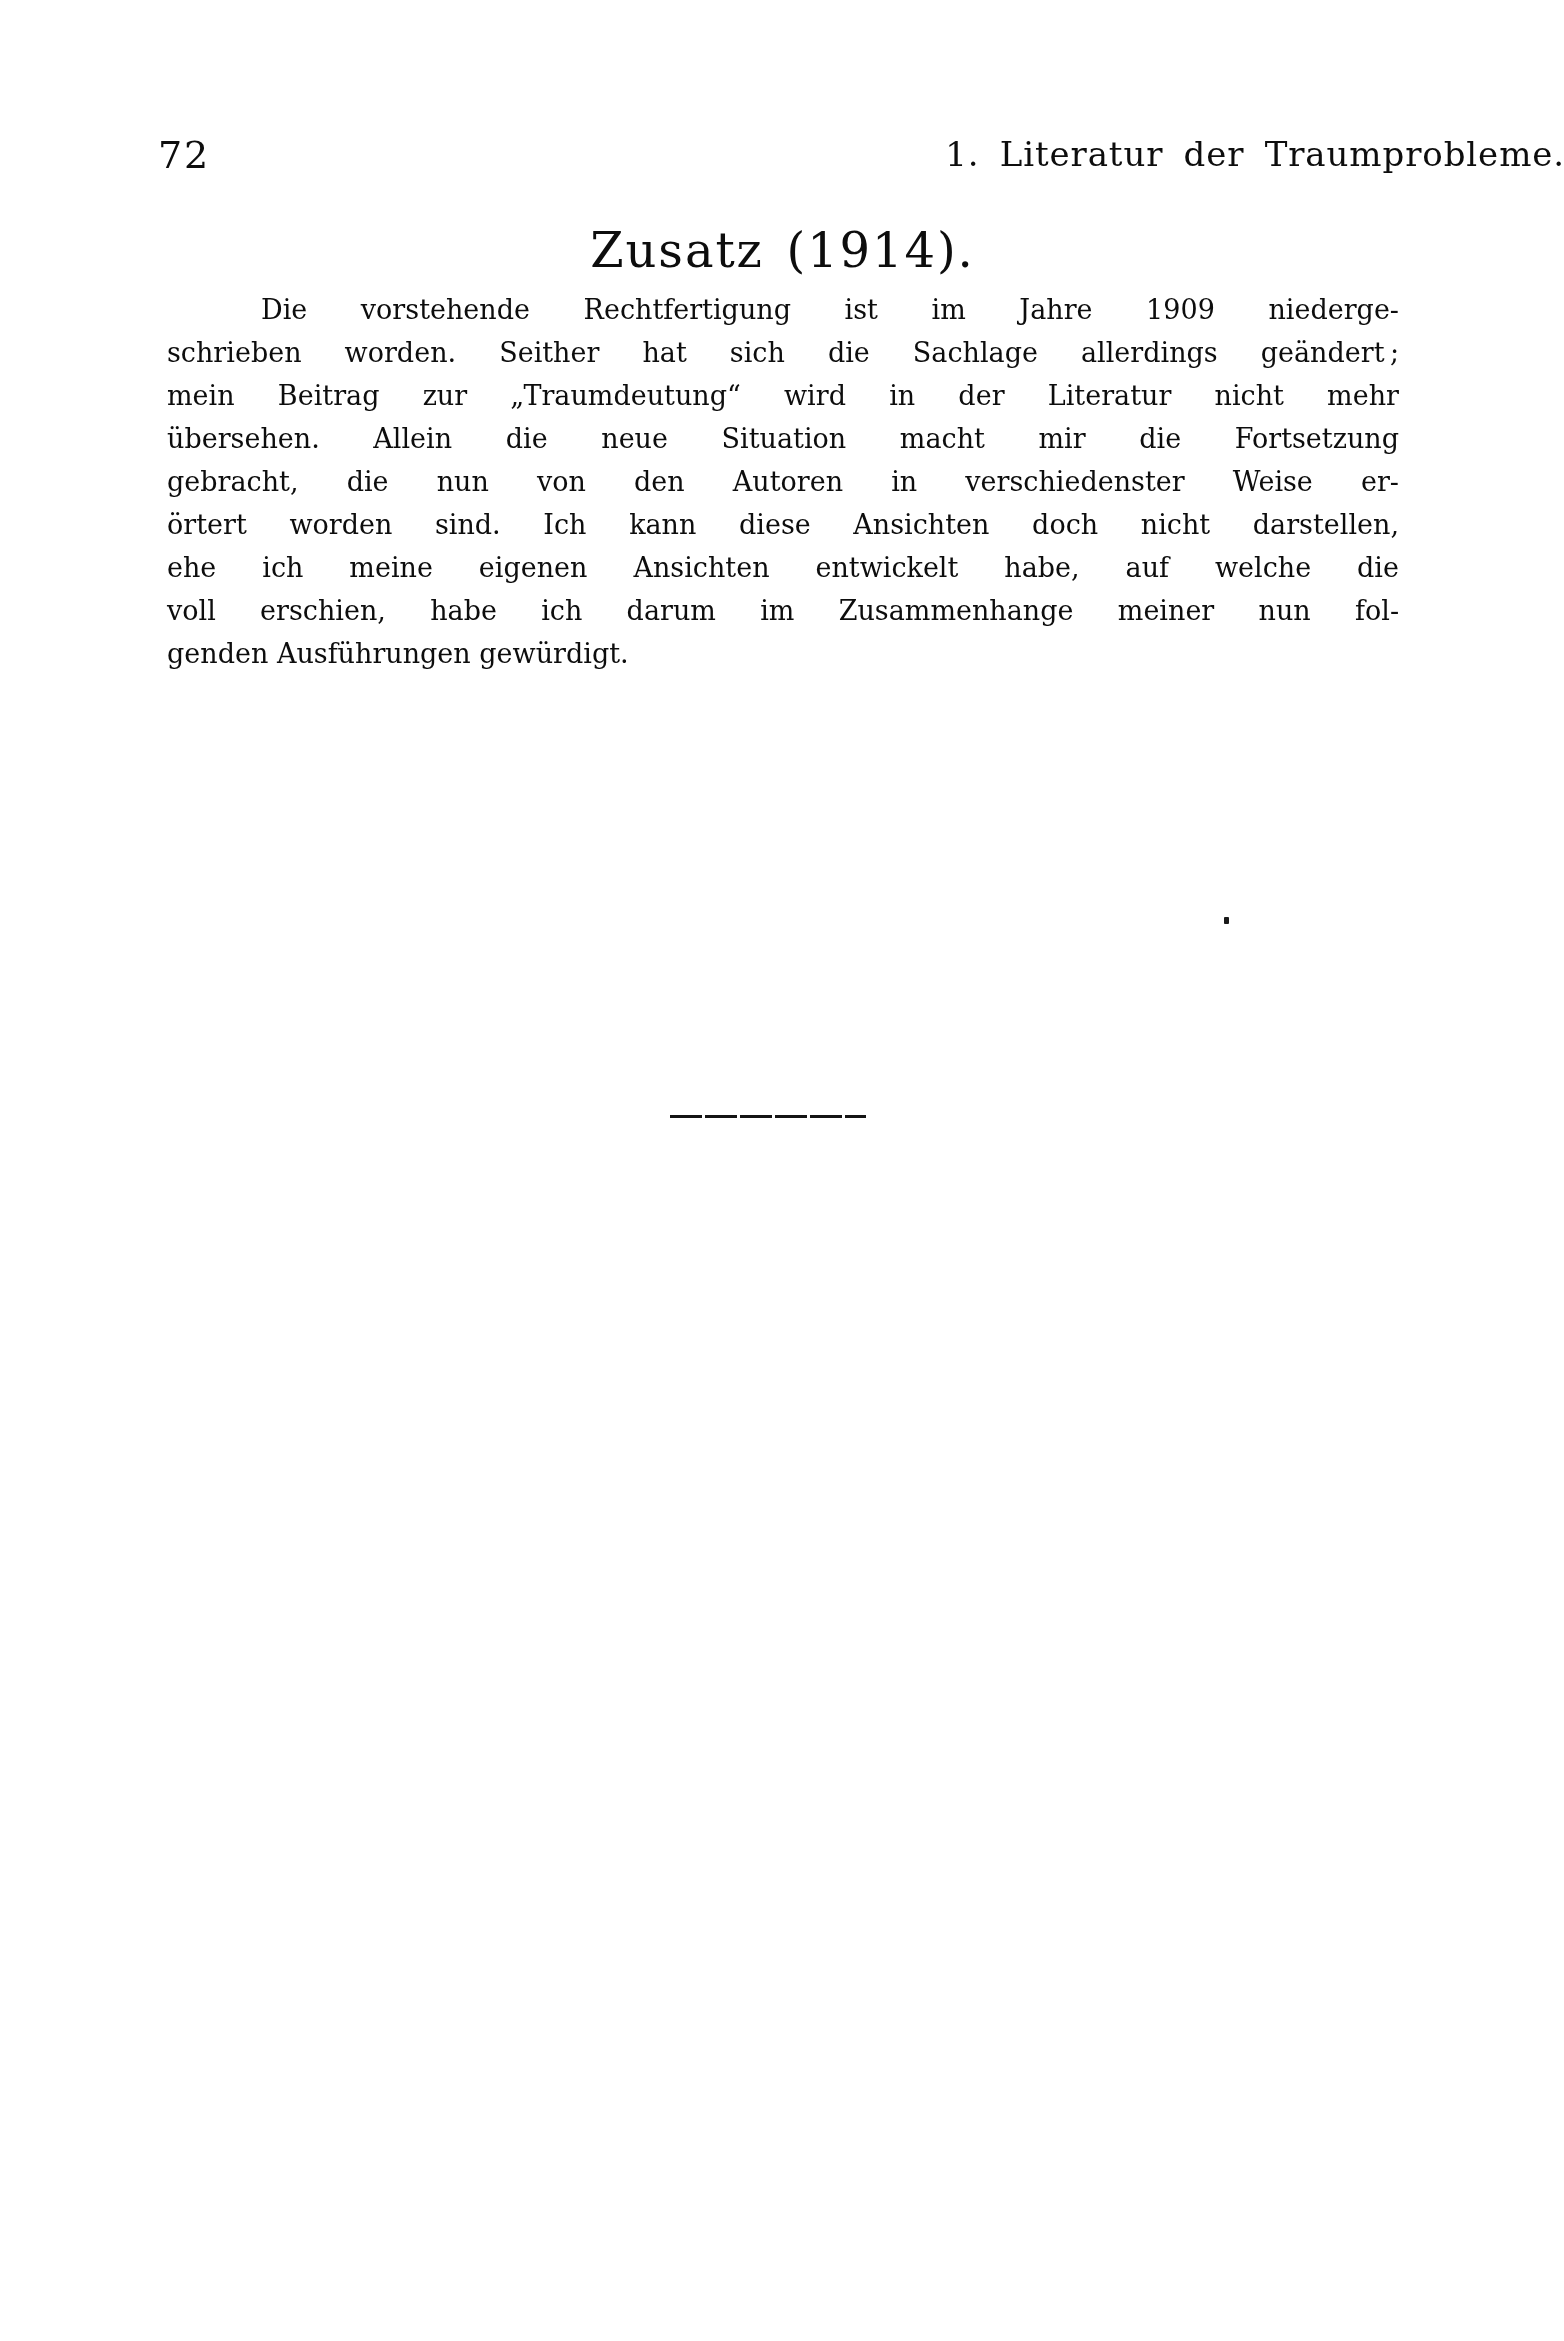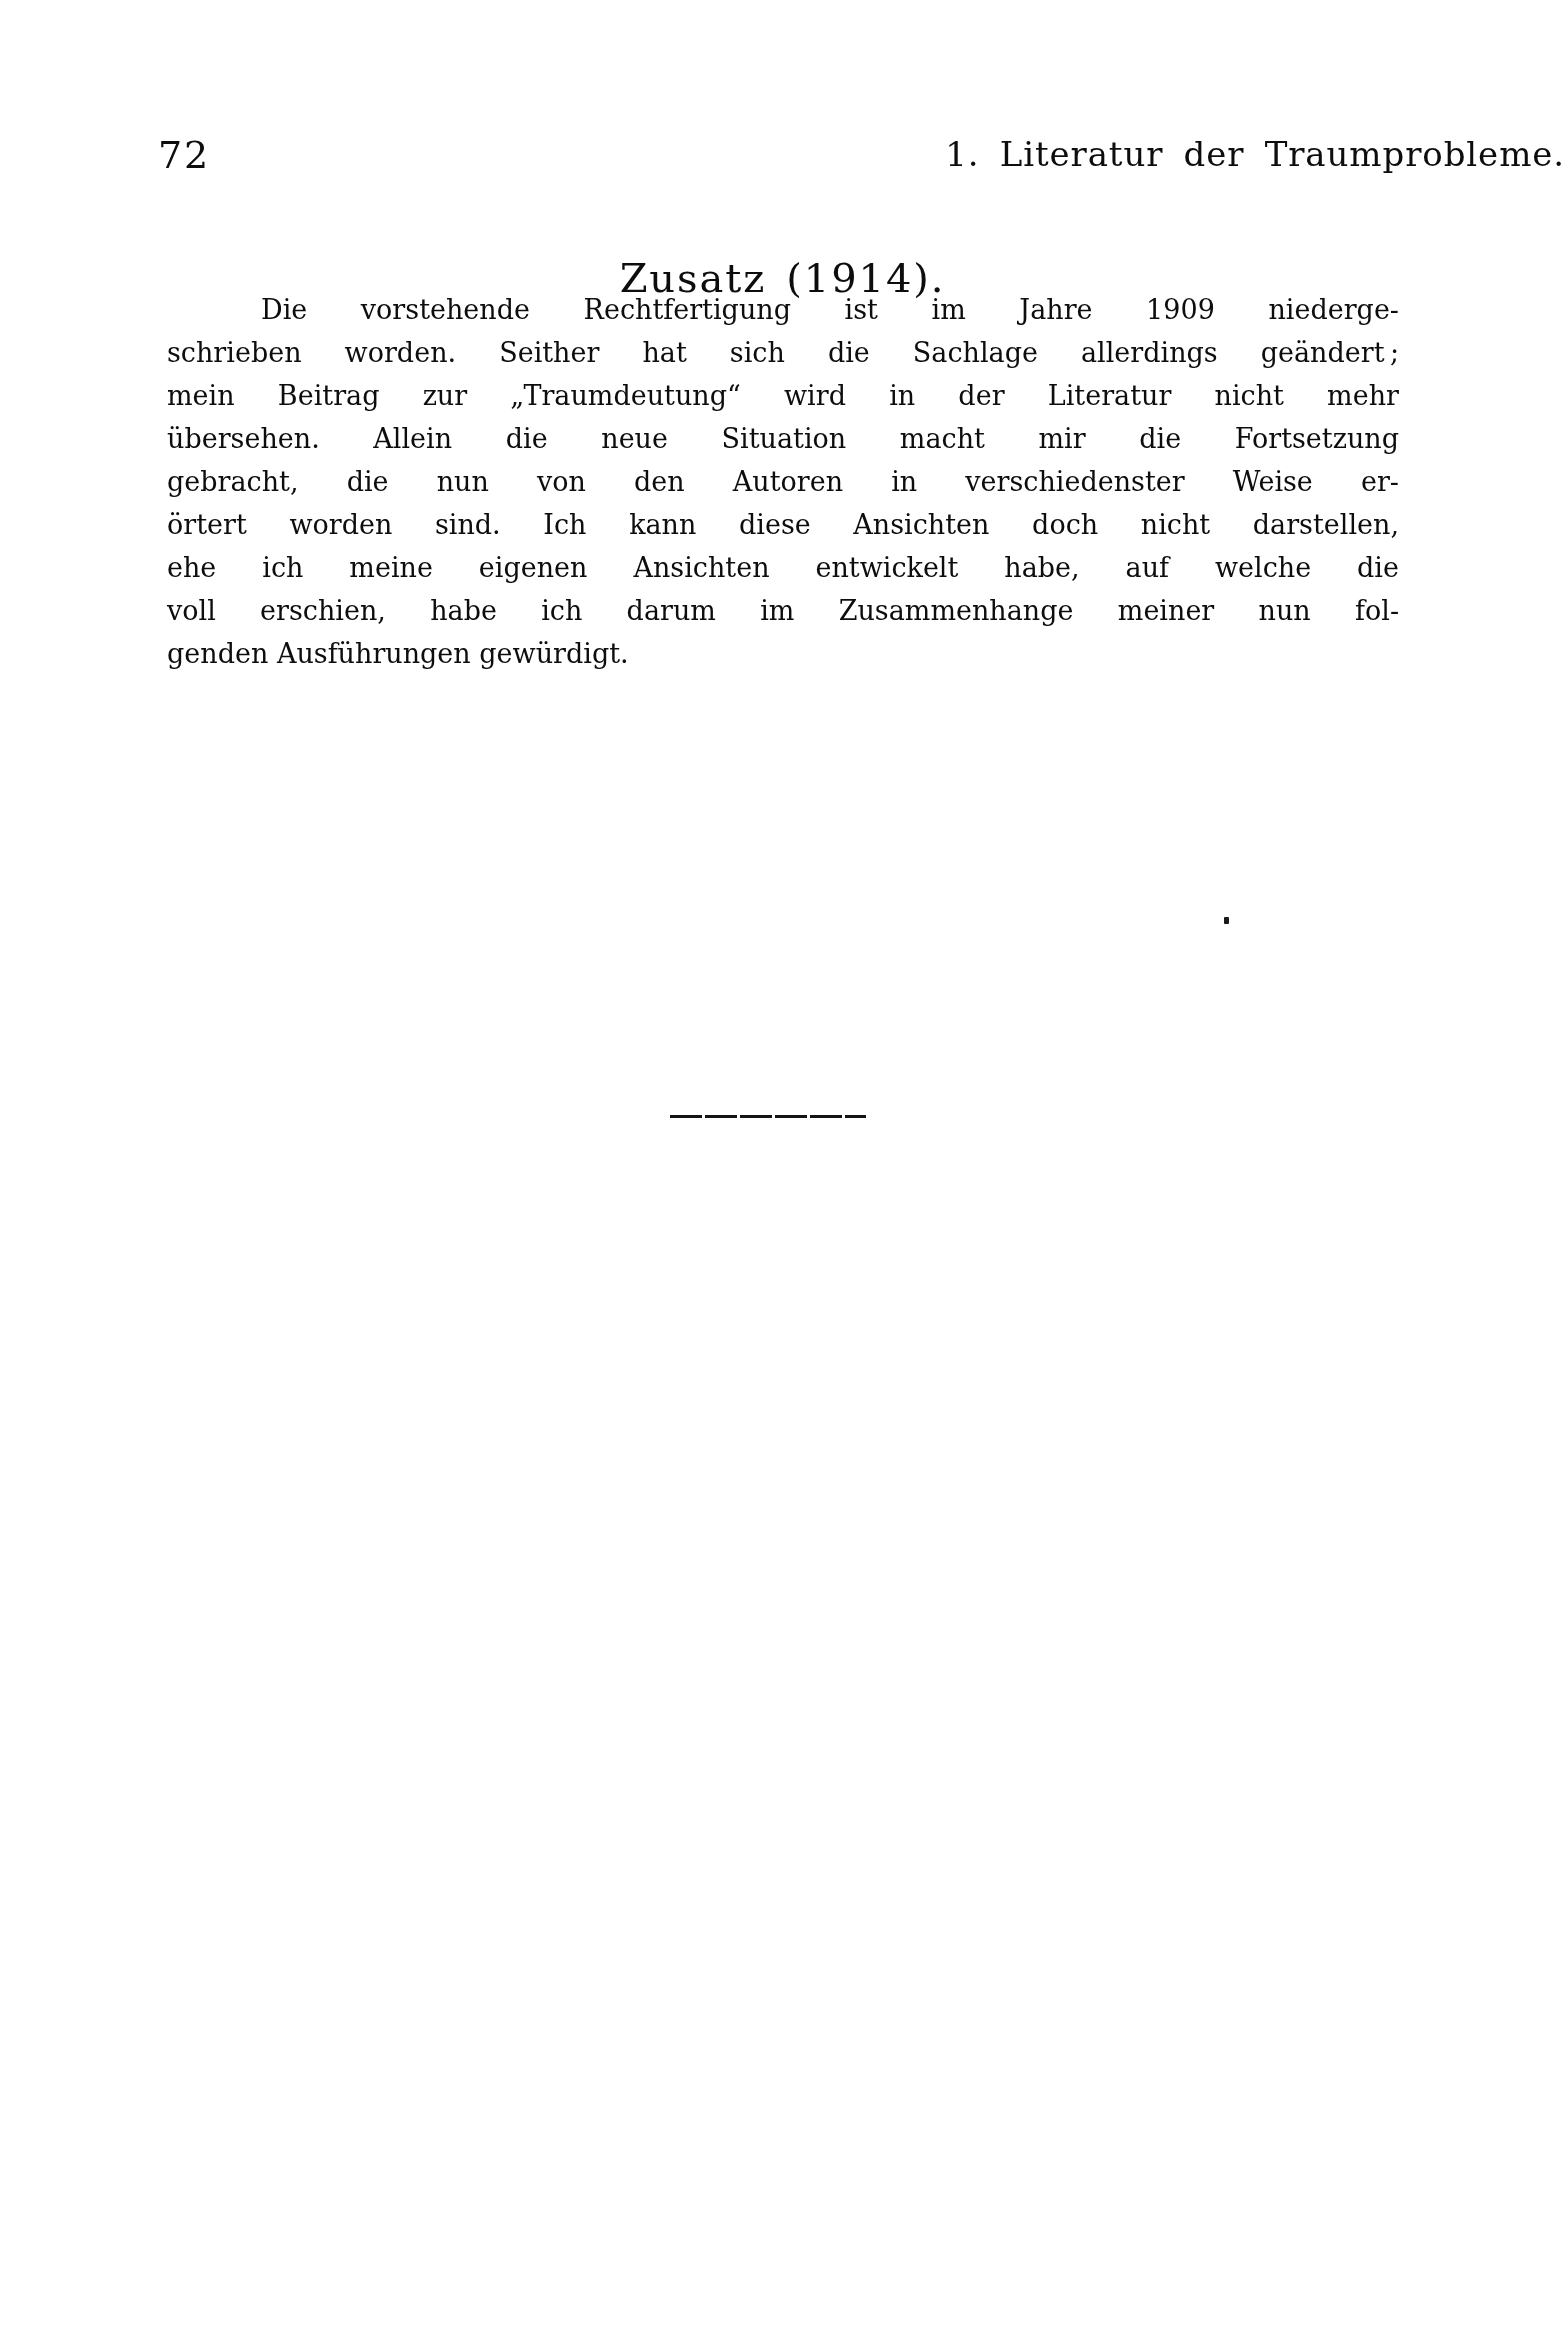--- a/index.html
+++ b/index.html
@@ -34,25 +34,24 @@
     line-height: 1;
     word-spacing: 8.5px;
     letter-spacing: 0.9px;
   }
   .section-heading {
     position: absolute;
     left: 0;
     right: 0;
     top: 224px;
     text-align: center;
-    font-size: 40px;
+    font-size: 48px;
     line-height: 1.1;
     letter-spacing: 1.9px;
     word-spacing: 5.6px;
-    margin-top: 32px;
   }
   .paragraph {
     position: absolute;
     left: 167px;
     width: 1232px;
     top: 288px;
     font-size: 27px;
     line-height: 43px;
   }
   .paragraph .line {

